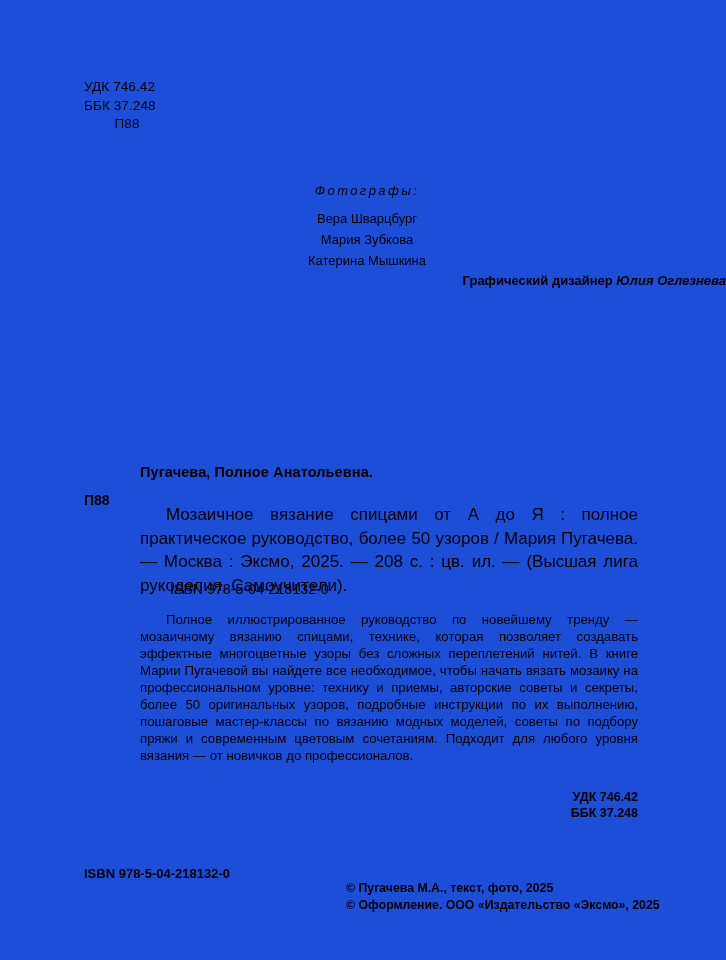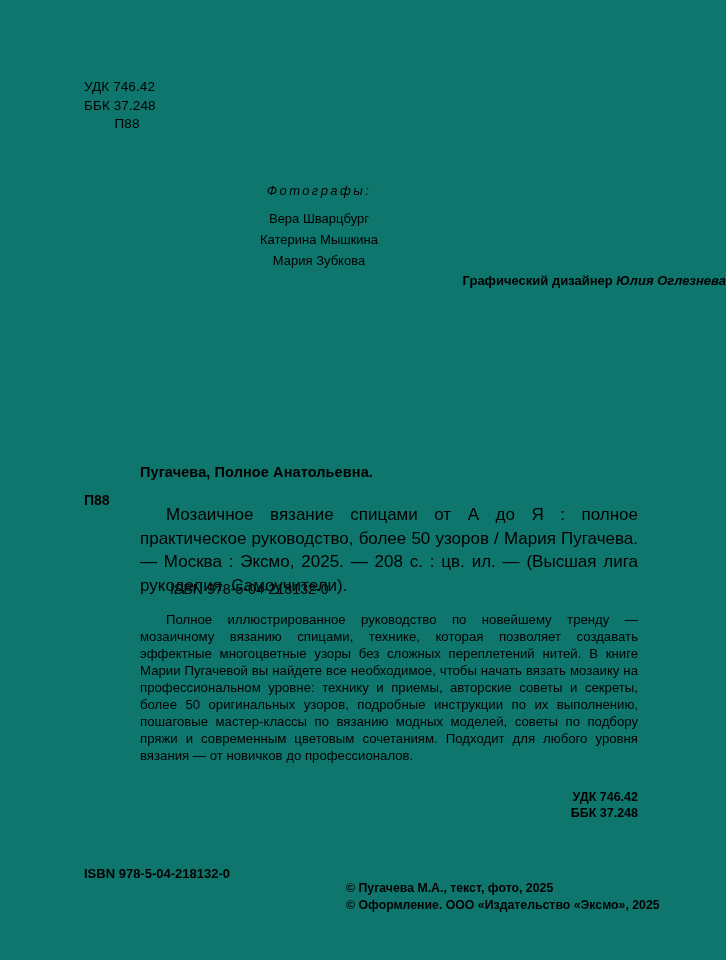--- a/index.html
+++ b/index.html
@@ -13,21 +13,21 @@
     font-family: "Liberation Sans", sans-serif;
     color: #000000;
     position: relative;
     overflow: hidden;
   }
   .page {
     position: absolute;
     left: 0; top: 0;
     width: 726px;
     height: 960px;
-    background: #0f766e;
+    background: #1d4ed8;
   }
 
   
   .udk-block {
     position: absolute;
     left: 84px;
     top: 78px;
     width: 140px;
     text-align: left;
     font-size: 13.5px;
@@ -37,20 +37,21 @@
   .udk-block div { white-space: nowrap; }
   .udk-line-3 { text-align: center; width: 86px; }
 
   
   .credits {
     position: absolute;
     left: 0;
     top: 183px;
     width: 638px;
     text-align: center;
+    padding-left: 48px;
   }
   .credits-title {
     font-size: 13px;
     font-style: italic;
     letter-spacing: 2.4px;
     margin-bottom: 10px;
   }
   .credits-name {
     font-size: 13px;
     line-height: 21px;
@@ -160,22 +161,22 @@
 
   <div class="udk-block">
     <div>УДК 746.42</div>
     <div>ББК 37.248</div>
     <div class="udk-line-3">П88</div>
   </div>
 
   <div class="credits">
     <div class="credits-title">Фотографы:</div>
     <div class="credits-name">Вера Шварцбург</div>
+    <div class="credits-name">Мария Зубкова</div>
     <div class="credits-name">Катерина Мышкина</div>
-    <div class="credits-name">Мария Зубкова</div>
   </div>
 
   <div class="designer">
     <span>Графический дизайнер </span><span class="designer-name">Юлия Оглезнева</span>
   </div>
 
   <div class="record">
     <div class="record-author">Пугачева, Полное Анатольевна.</div>
     <div class="record-index">П88</div>
     <div class="record-body"><span class="first-indent"></span><span>Мозаичное вязание спицами от А до Я : полное практическое руководство, более 50 узоров / Мария Пугачева. — Москва : Эксмо, 2025. — 208 с. : цв. ил. — (Высшая лига рукоделия. Самоучители).</span></div>

